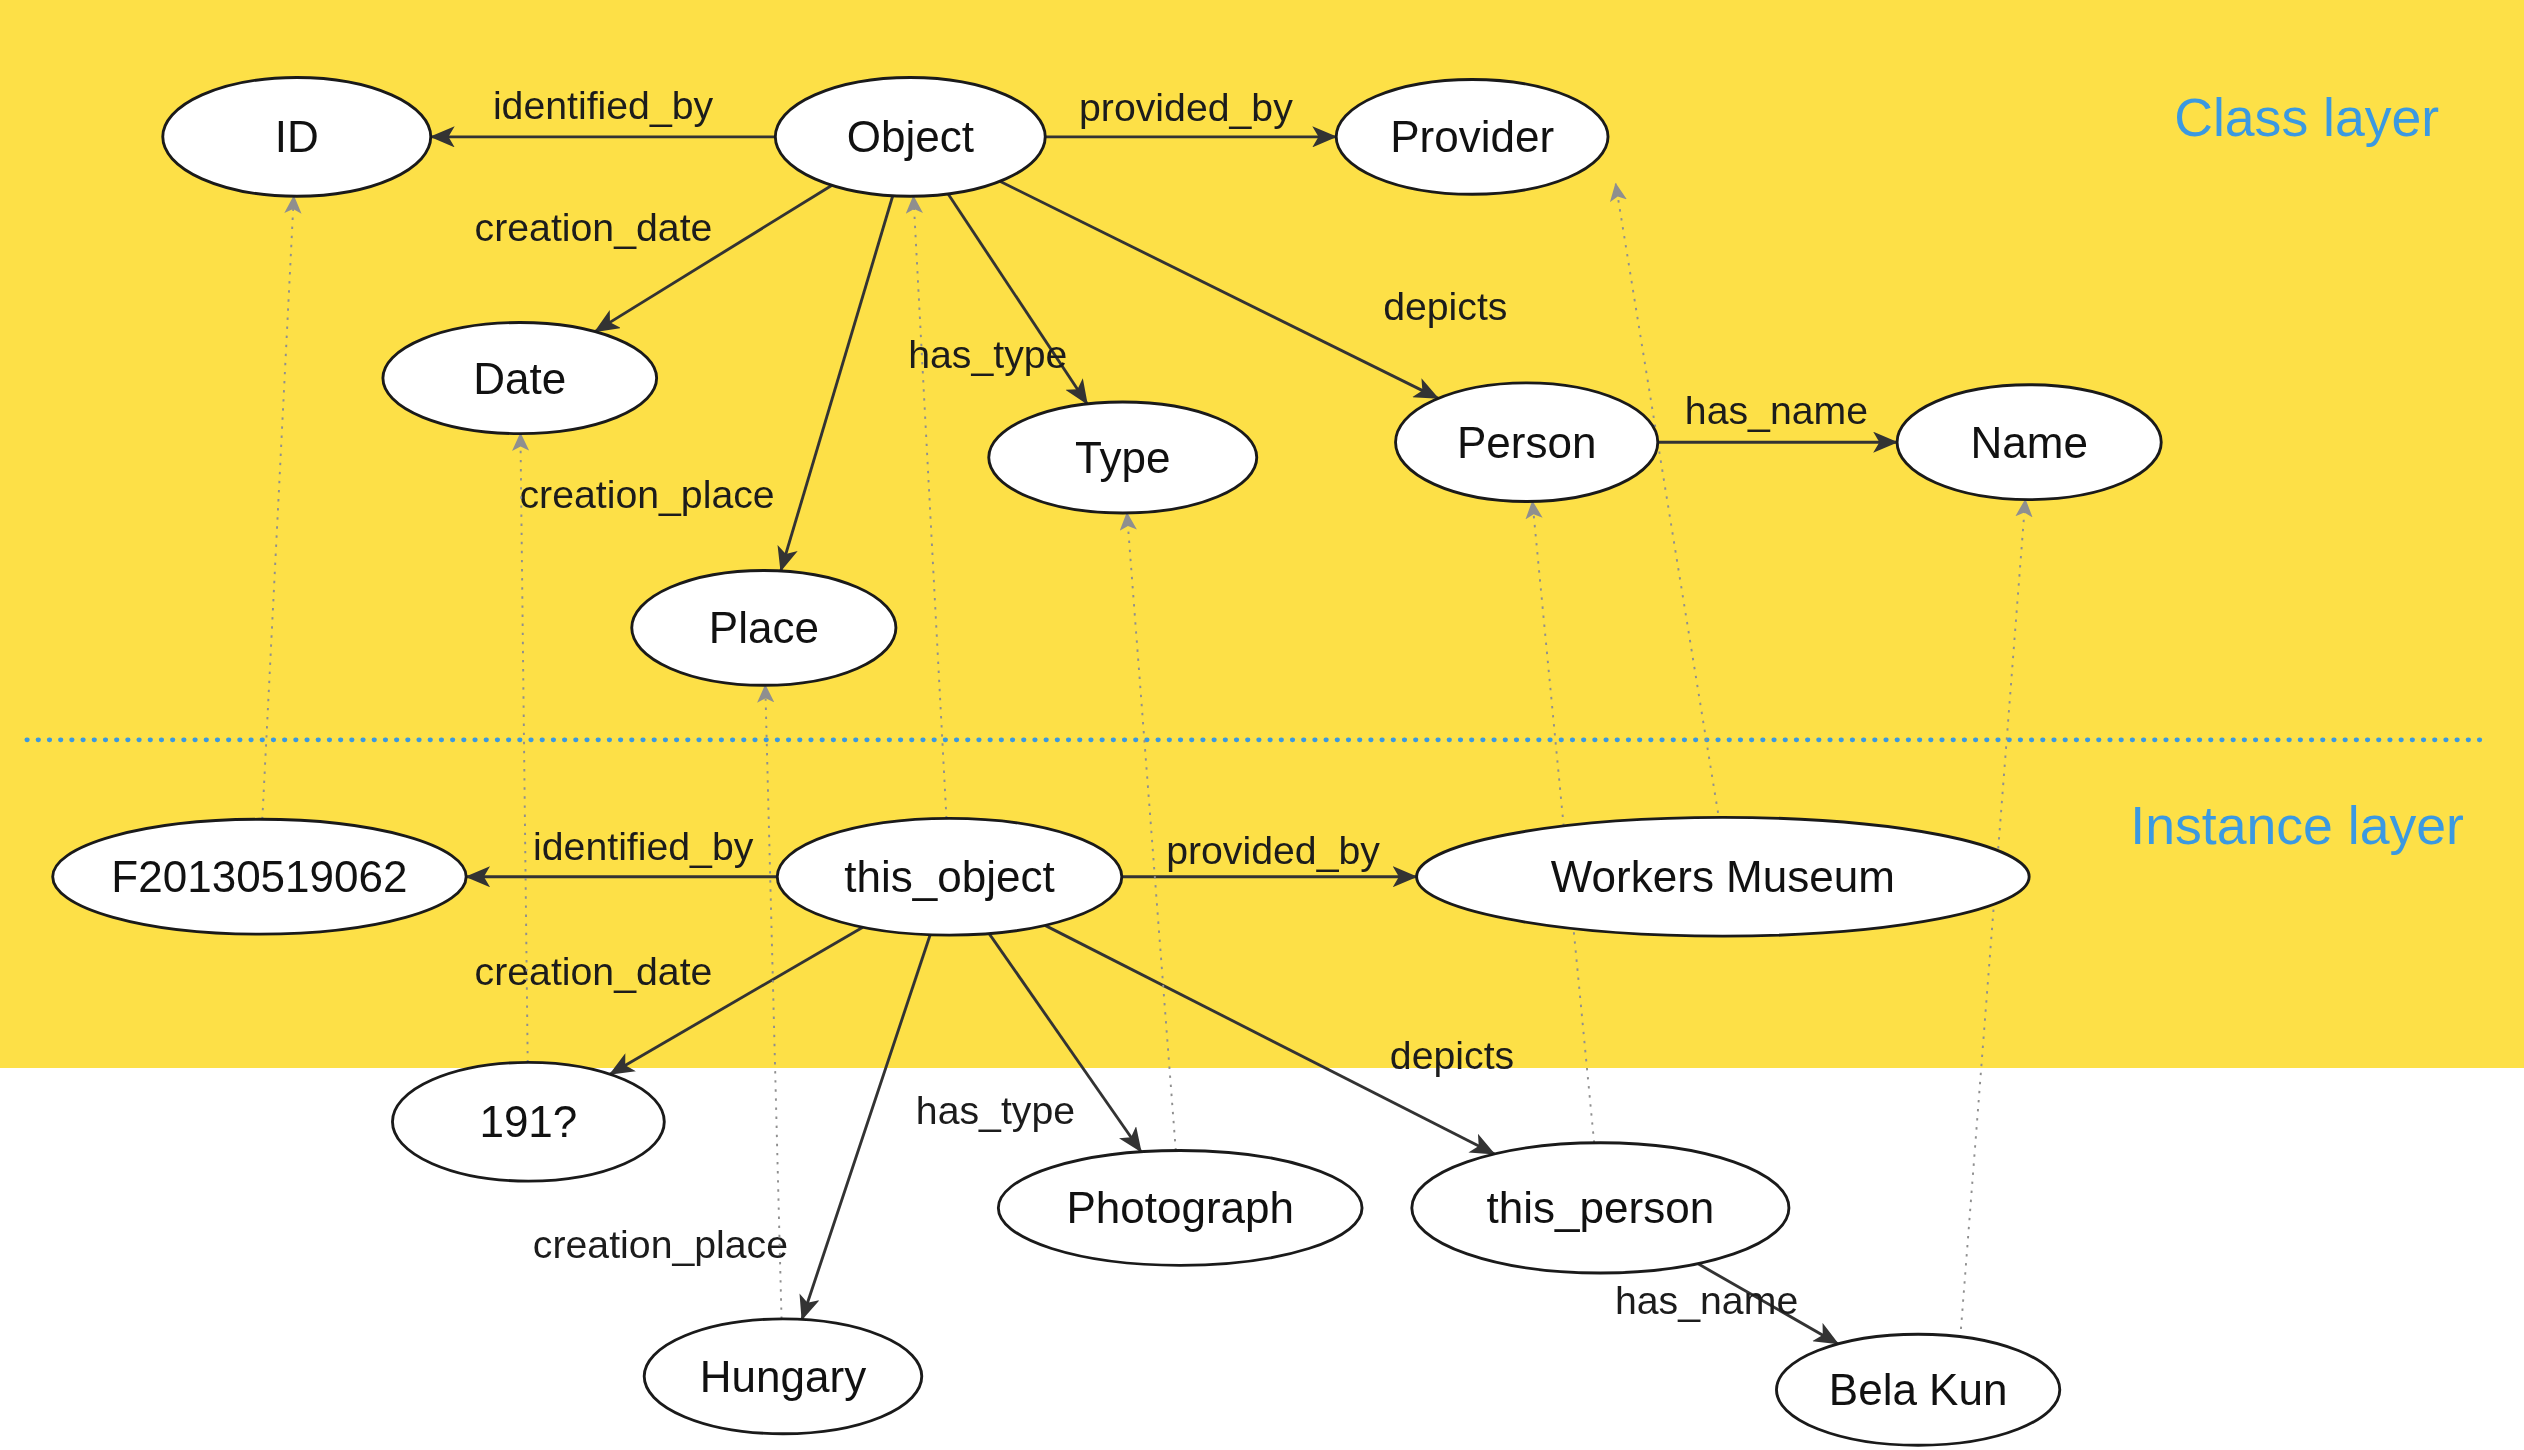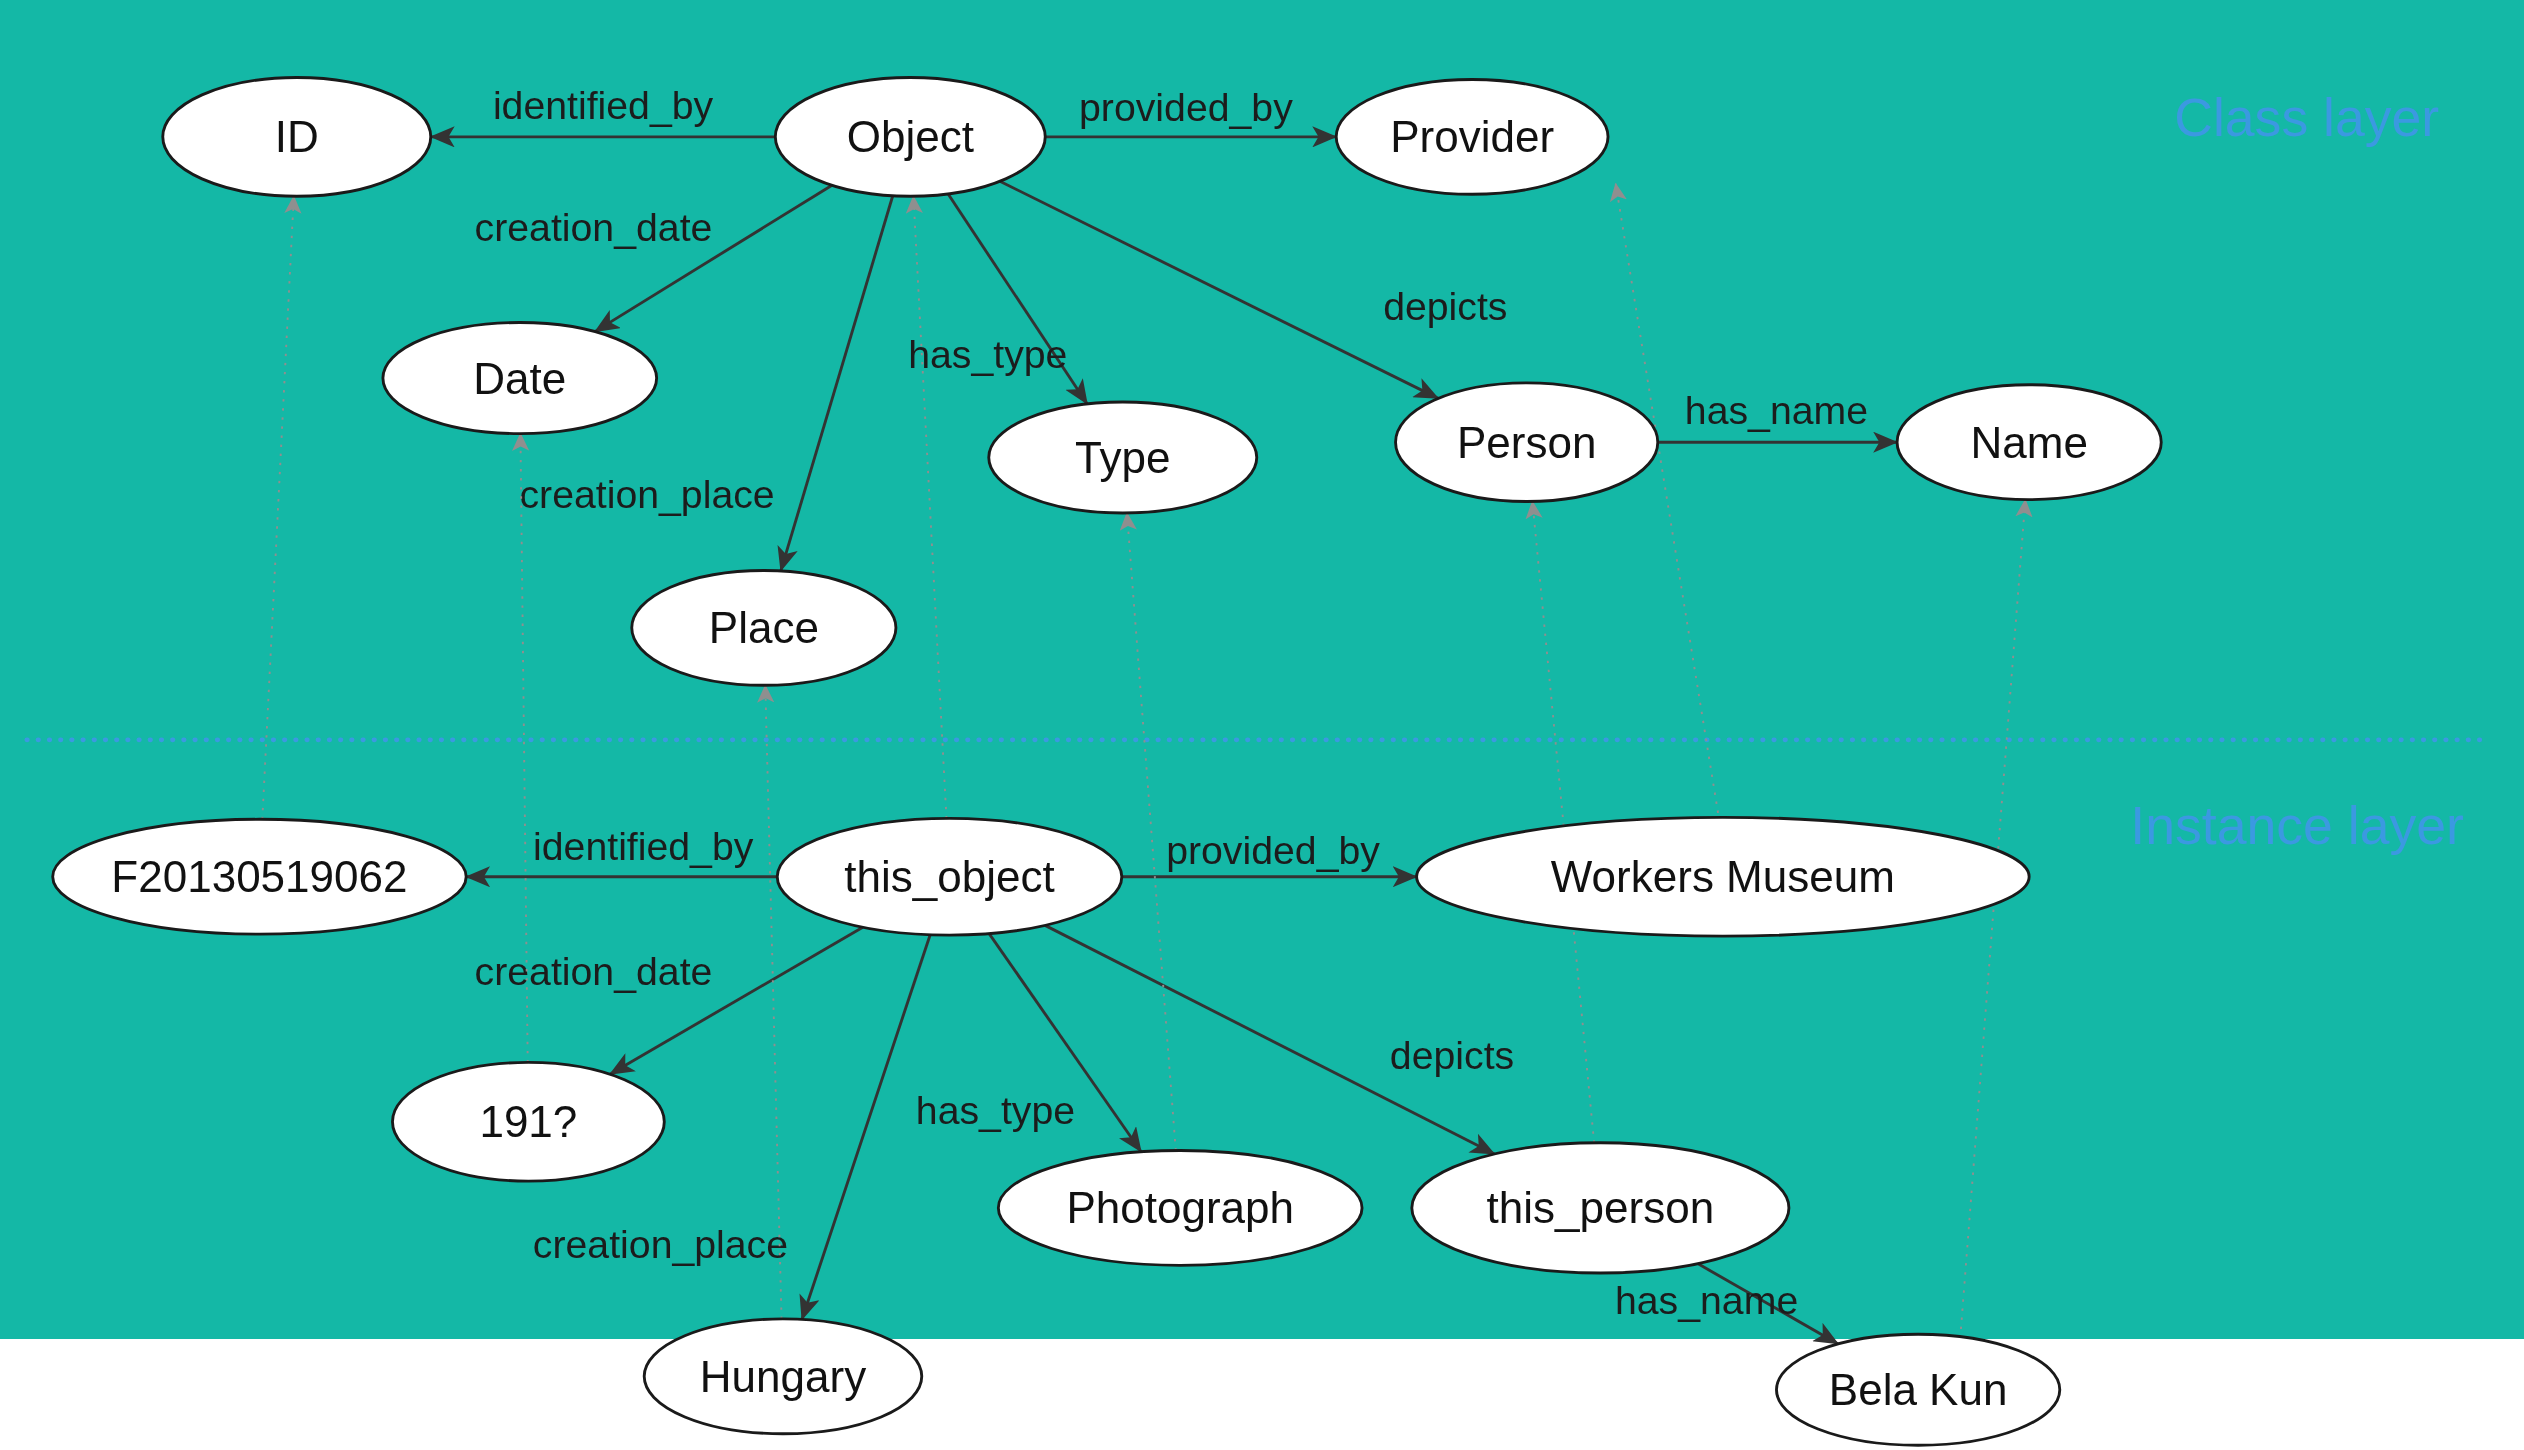--- a/index.html
+++ b/index.html
@@ -5,23 +5,23 @@
   html, body {
     margin: 0;
     padding: 0;
     background: #ffffff;
     width: 2525px;
     height: 1451px;
     overflow: hidden;
   }
   #diagram-root {
     width: 2525px;
-    height: 1339px;
+    height: 1068px;
     position: relative;
-    background: #14b8a6;
+    background: #fde047;
     text-decoration: underline;
   }
   svg {
     display: block;
     font-family: "Liberation Sans", "DejaVu Sans", sans-serif;
   }
   .node-label {
     font-size: 46px;
     fill: #111111;
     text-anchor: middle;

